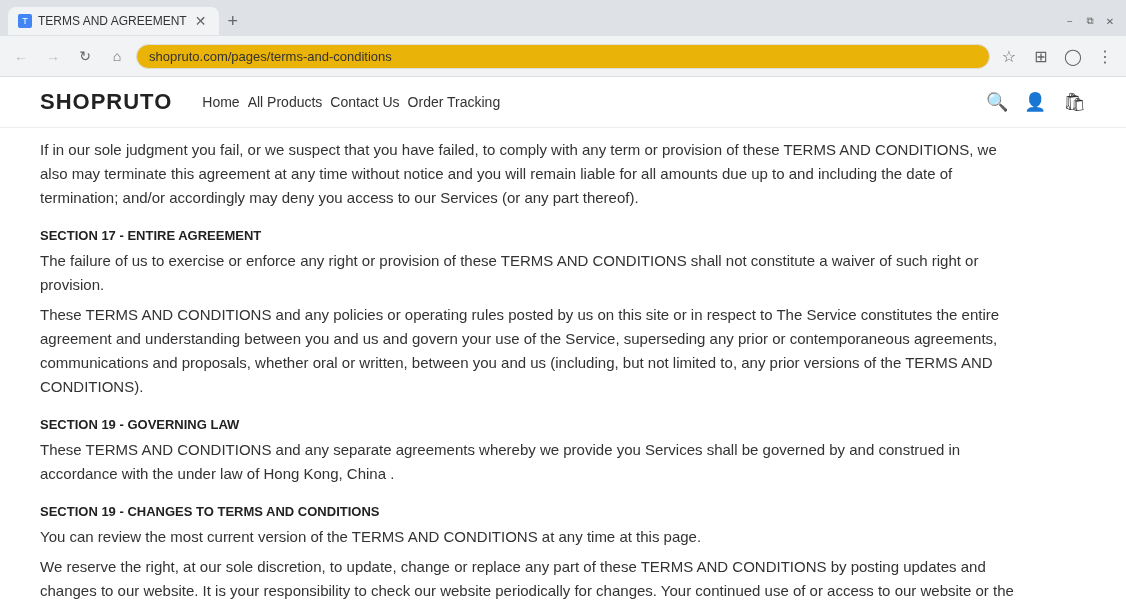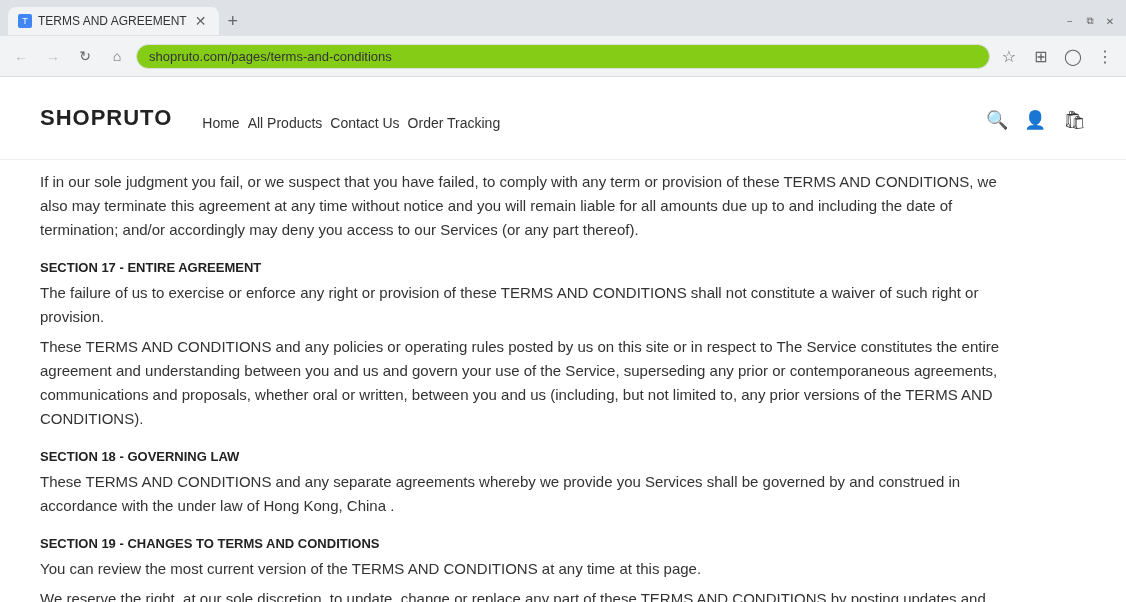--- a/index.html
+++ b/index.html
@@ -99,21 +99,21 @@
       display: flex;
       align-items: center;
       justify-content: center;
       color: #666;
       font-size: 14px;
       cursor: pointer;
     }
     .nav-btn.disabled { color: #bbb; cursor: default; }
     .url-bar {
       flex: 1;
-      background: #84cc16;
+      background: #eab308;
       border: 1px solid #ddd;
       border-radius: 20px;
       padding: 4px 12px;
       font-size: 13px;
       color: #333;
       display: flex;
       align-items: center;
       gap: 4px;
     }
     .url-text { color: #333; font-size: 13px; }
@@ -131,22 +131,22 @@
 
     
     .website {
       background: #fff;
       min-height: 500px;
     }
 
     
     .site-header {
       display: flex;
-      align-items: flex-end;
-      padding: 28px 40px;
+      align-items: center;
+      padding: 12px 40px;
       border-bottom: 1px solid #eee;
     }
     .site-logo {
       font-size: 22px;
       font-weight: bold;
       color: #222;
       letter-spacing: 1px;
       margin-right: 30px;
     }
     .site-nav {
@@ -243,21 +243,21 @@
   </div>
 
   <div class="content-area">
 
     <p class="section-text">If in our sole judgment you fail, or we suspect that you have failed, to comply with any term or provision of these TERMS AND CONDITIONS, we also may terminate this agreement at any time without notice and you will remain liable for all amounts due up to and including the date of termination; and/or accordingly may deny you access to our Services (or any part thereof).</p>
 
     <p class="section-heading">SECTION 17 - ENTIRE AGREEMENT</p>
     <p class="section-text">The failure of us to exercise or enforce any right or provision of these TERMS AND CONDITIONS shall not constitute a waiver of such right or provision.</p>
     <p class="section-text">These TERMS AND CONDITIONS and any policies or operating rules posted by us on this site or in respect to The Service constitutes the entire agreement and understanding between you and us and govern your use of the Service, superseding any prior or contemporaneous agreements, communications and proposals, whether oral or written, between you and us (including, but not limited to, any prior versions of the TERMS AND CONDITIONS).</p>
 
-    <p class="section-heading">SECTION 18 - GOVERNING LAW</p>
+    <p class="section-heading">SECTION 19 - GOVERNING LAW</p>
     <p class="section-text">These TERMS AND CONDITIONS and any separate agreements whereby we provide you Services shall be governed by and construed in accordance with the under law of Hong Kong, China .</p>
 
     <p class="section-heading">SECTION 19 - CHANGES TO TERMS AND CONDITIONS</p>
     <p class="section-text">You can review the most current version of the TERMS AND CONDITIONS at any time at this page.</p>
     <p class="section-text">We reserve the right, at our sole discretion, to update, change or replace any part of these TERMS AND CONDITIONS by posting updates and changes to our website. It is your responsibility to check our website periodically for changes. Your continued use of or access to our website or the Service following the posting of any changes to these TERMS AND CONDITIONS constitutes acceptance of those changes.</p>
 
     <p class="section-heading">SECTION 20 - CONTACT INFORMATION</p>
 
   </div>
 

